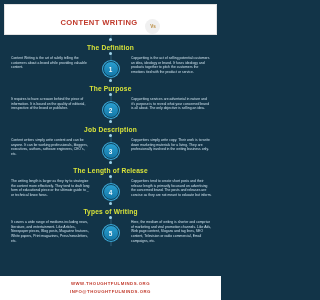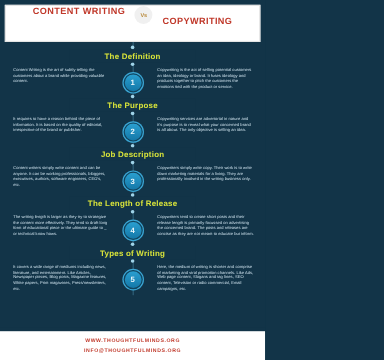--- a/index.html
+++ b/index.html
@@ -15,21 +15,21 @@
     background: #123448;
     padding: 4px 4px 0 4px;
   }
 
   
   .header {
     position: relative;
     background: #ffffff;
     height: 31px;
     display: flex;
-    align-items: flex-start;
+    align-items: flex-end;
     justify-content: center;
     border: 1px solid #e3e3e3;
   }
   .hdr-left, .hdr-right {
     color: #c0392b;
     font-size: 7.6px;
     letter-spacing: 0.35px;
     font-weight: bold;
     white-space: nowrap;
   }
@@ -141,21 +141,20 @@
   }
 </style>
 </head>
 <body>
 
 <div id="page">
 
   <div class="header">
     <div class="hdr-left">CONTENT WRITING</div>
     <div class="vs-circle">Vs</div>
-    <div class="hdr-right">COPYWRITING</div>
   </div>
 
   <div class="body">
     <div class="spine"></div>
 
     <div class="section">
       <div class="node-dot"></div>
       <div class="sec-title">The Definition</div>
       <div class="node-dot"></div>
       <div class="row">

